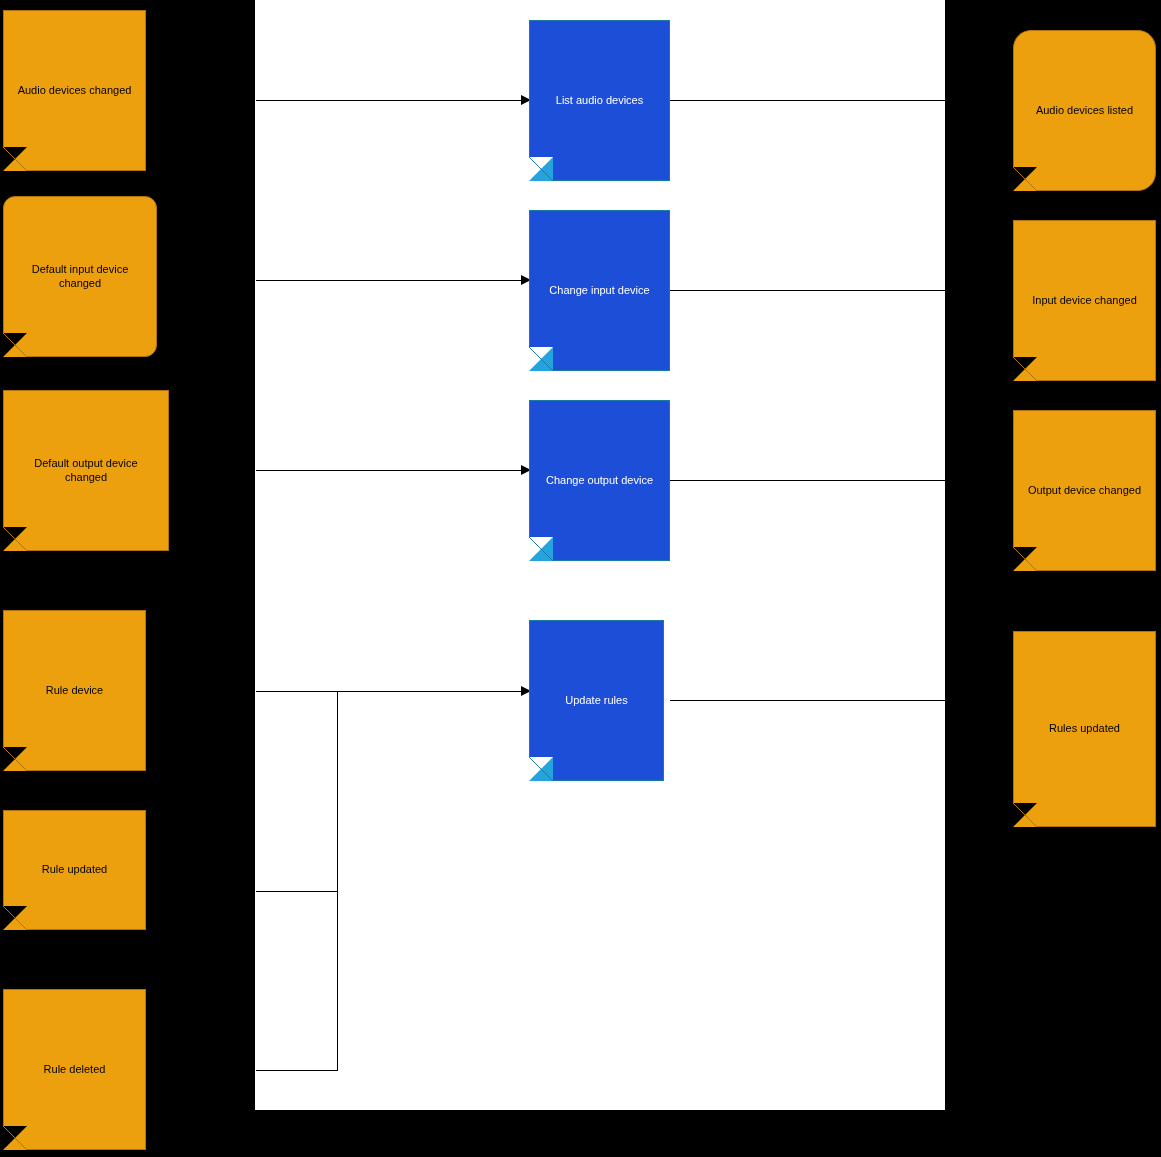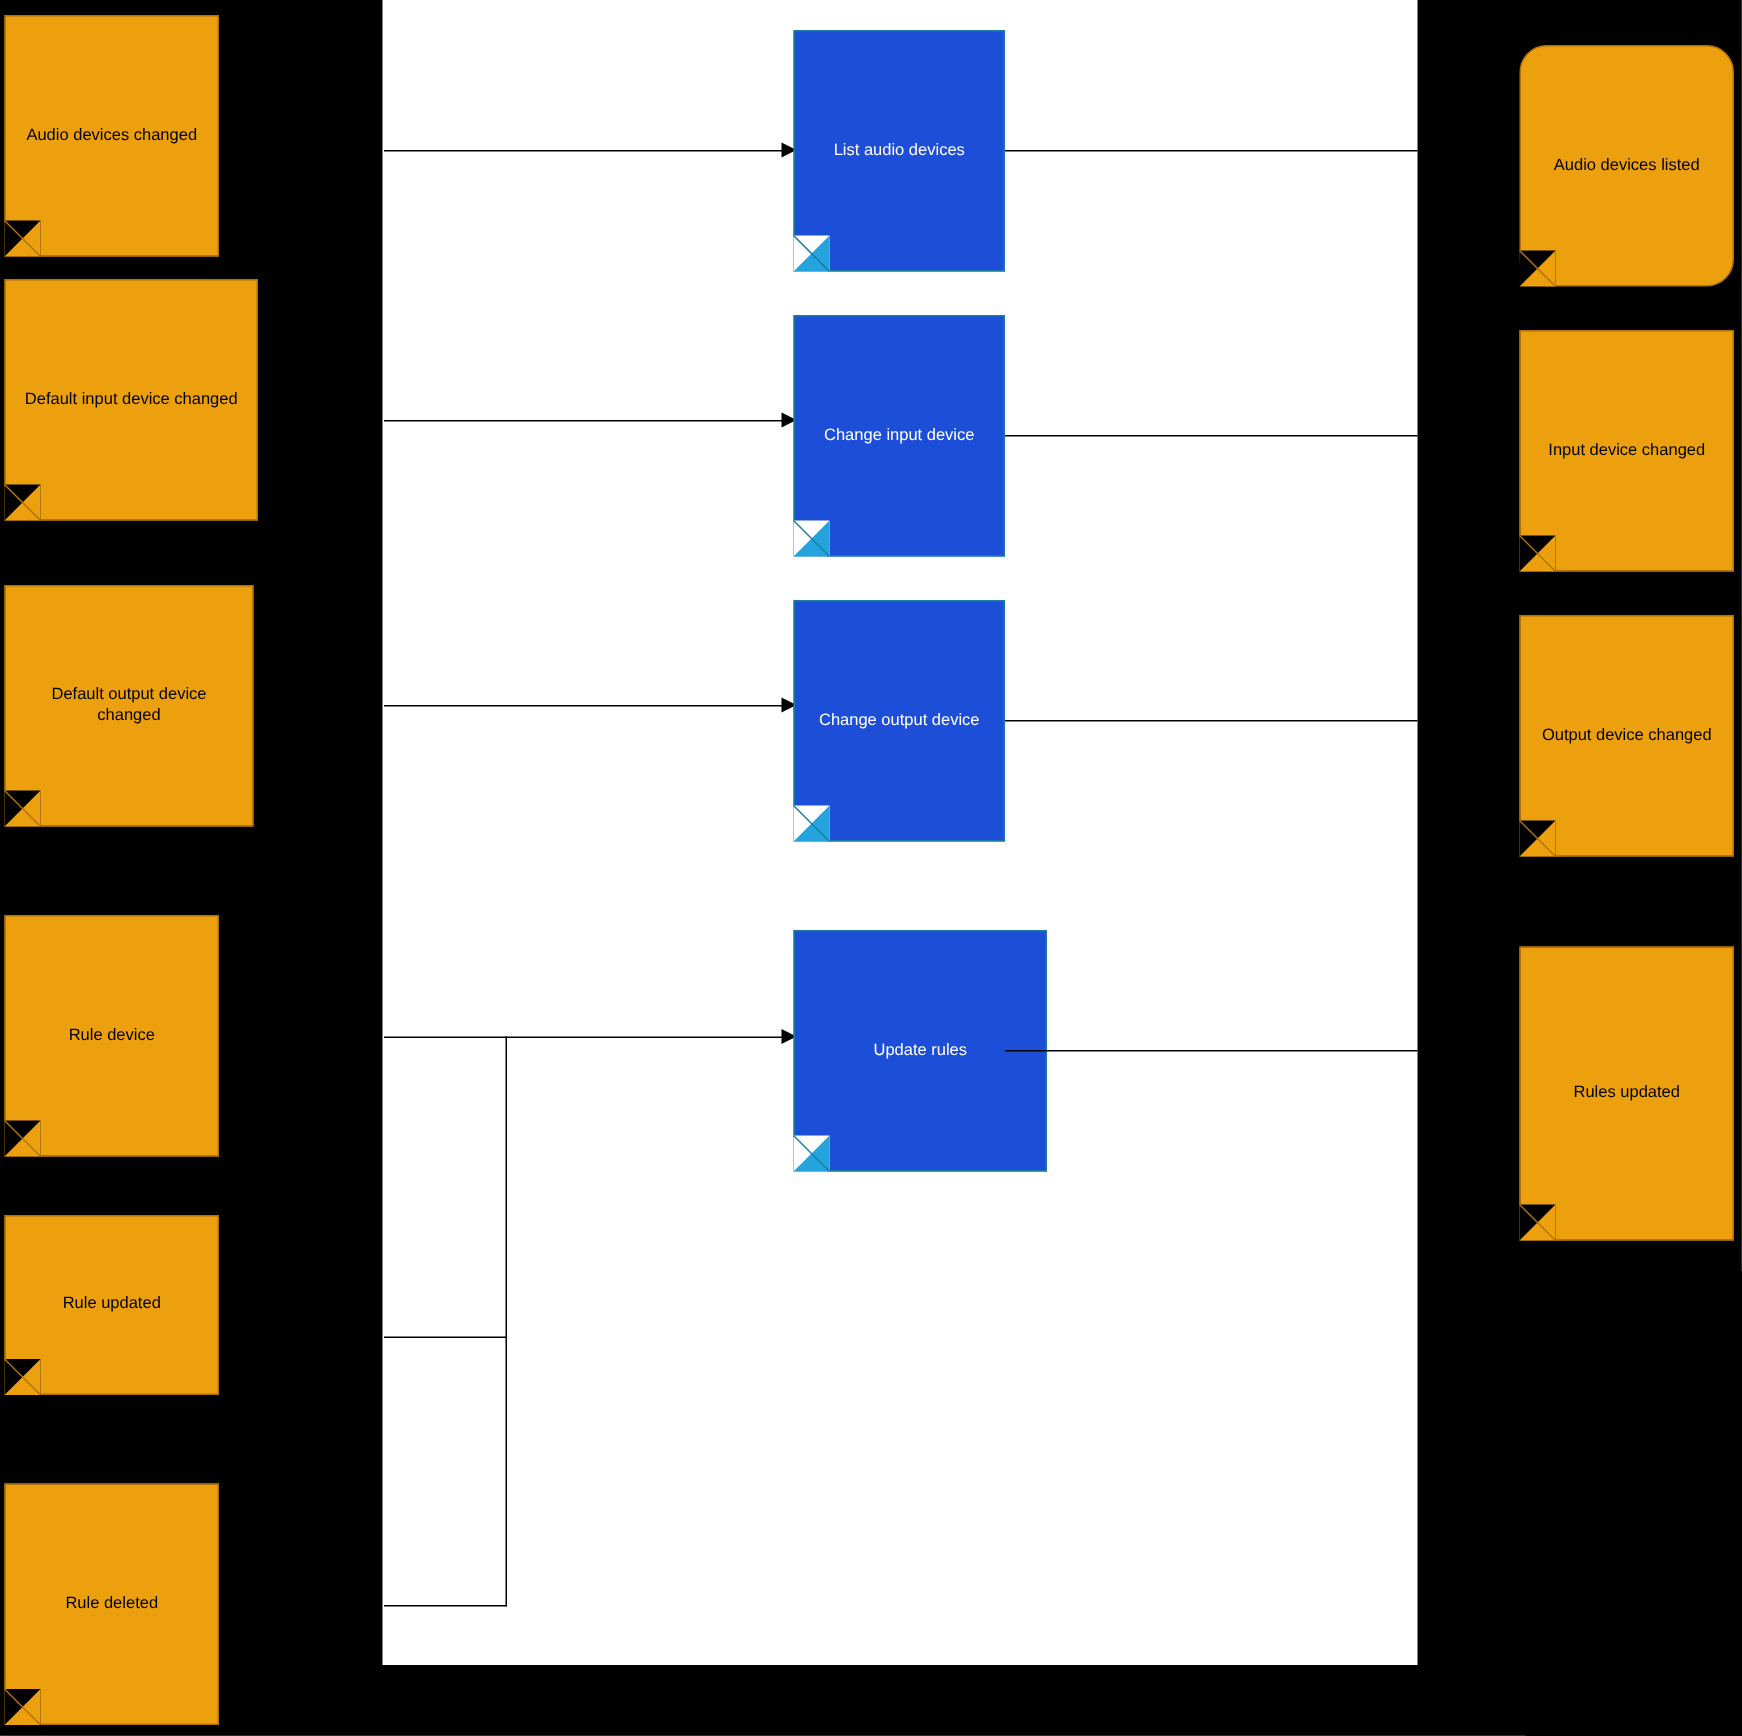--- a/index.html
+++ b/index.html
@@ -116,21 +116,21 @@
   <div class="note orange" style="left:3px; top:10px; width:143px; height:161px;">
     <span class="label">Audio devices changed</span>
     <span class="fold-cut"></span>
     <span class="fold-line">
       <svg width="24" height="24">
           <line x1="0" y1="0" x2="24" y2="24" stroke="#b07209" stroke-width="1"></line>
         </svg>
     </span>
   </div>
 
-  <div class="note orange" style="left:3px; top:186px; width:169px; height:161px;">
+  <div class="note orange" style="left:3px; top:196px; width:154px; height:161px;border-radius:12px;">
     <span class="label">Default input device changed</span>
     <span class="fold-cut"></span>
     <span class="fold-line">
       <svg width="24" height="24">
           <line x1="0" y1="0" x2="24" y2="24" stroke="#b07209" stroke-width="1"></line>
         </svg>
     </span>
   </div>
 
   <div class="note orange" style="left:3px; top:390px; width:166px; height:161px;">
@@ -212,21 +212,21 @@
   <div class="note blue" style="left:529px; top:400px; width:141px; height:161px;">
     <span class="label">Change output device</span>
     <span class="fold-cut on-white"></span>
     <span class="fold-line">
       <svg width="24" height="24">
           <line x1="0" y1="0" x2="24" y2="24" stroke="#1a7aa6" stroke-width="1"></line>
         </svg>
     </span>
   </div>
 
-  <div class="note blue" style="left:529px; top:620px; width:169px; height:161px;">
+  <div class="note blue" style="left:529px; top:620px; width:135px; height:161px;">
     <span class="label">Update rules</span>
     <span class="fold-cut on-white"></span>
     <span class="fold-line">
       <svg width="24" height="24">
           <line x1="0" y1="0" x2="24" y2="24" stroke="#1a7aa6" stroke-width="1"></line>
         </svg>
     </span>
   </div>
 
   <div class="hline" style="left:670px; top:100px; width:275px;"></div>

